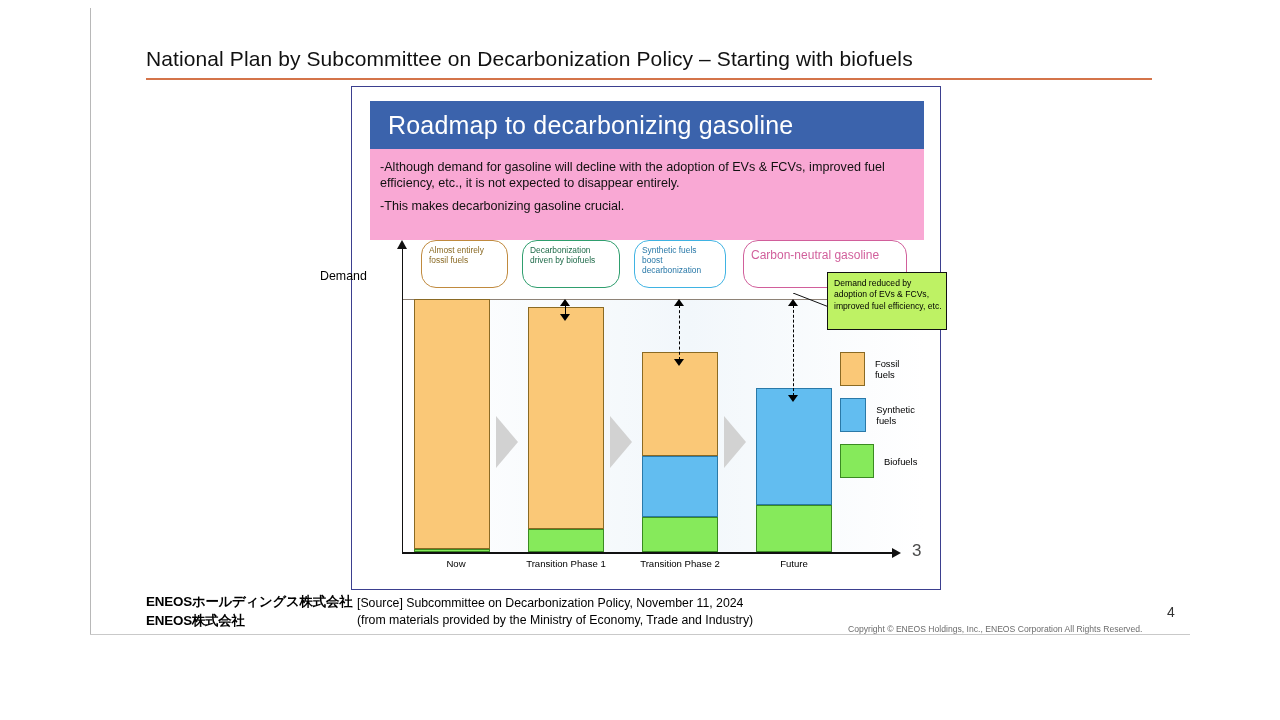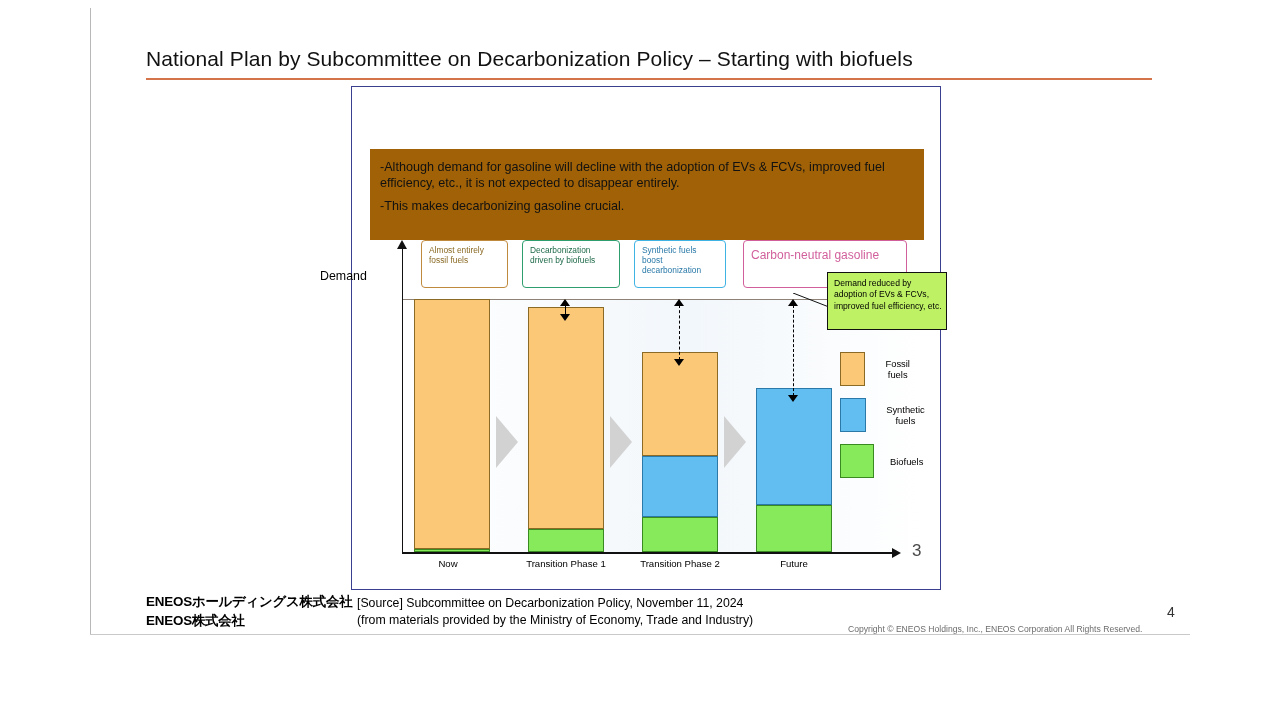--- a/index.html
+++ b/index.html
@@ -77,21 +77,21 @@
     color: #ffffff;
     font-size: 25px;
     letter-spacing: .2px;
   }
 
   
   #bullets {
     position: absolute;
     left: 18px; top: 62px;
     width: 554px; height: 91px;
-    background: #a16207;
+    background: #f9a8d4;
     box-sizing: border-box;
     padding: 10px 14px 0 10px;
   }
   .bullet {
     font-size: 12.6px;
     line-height: 16px;
     color: #111;
     margin-bottom: 7px;
   }
 
@@ -108,21 +108,21 @@
     left: 32px; top: 59px;
     width: 522px; height: 254px;
     background: linear-gradient(to right,#ffffff 0%,#f2f7fb 55%,#ffffff 100%);
   }
 
   
   .phase-box {
     position: absolute;
     top: 0px;
     height: 48px;
-    border-radius: 4px;
+    border-radius: 15px;
     border-width: 1.4px;
     border-style: solid;
     background: #ffffff;
     box-sizing: border-box;
     padding: 4px 6px 0 7px;
     font-size: 8.4px;
     line-height: 10.2px;
   }
 
   
@@ -227,22 +227,21 @@
     left: 423px; top: 53px;
     width: 36px; height: 14px;
   }
 
   
   #legend { position: absolute; left: 470px; top: 112px; }
   .legend-row {
     position: absolute;
     display: flex;
     align-items: center;
-    gap: 16px;
-    text-align: center;
+    gap: 10px;
   }
   .legend-swatch {
     width: 34px; height: 34px;
     box-sizing: border-box;
   }
   .legend-swatch.fossil { background: #fac877; border: 1px solid #8a6a24; }
   .legend-swatch.synth  { background: #62bdf0; border: 1px solid #2a79a8; }
   .legend-swatch.bio    { background: #86ea5b; border: 1px solid #3a8a22; }
   .legend-label { font-size: 9.4px; line-height: 11px; }
 
@@ -298,20 +297,23 @@
 <div id="page-root">
 
   <div class="left-rule"></div>
   <div class="bottom-rule"></div>
 
   <div id="slide-title">National Plan by Subcommittee on Decarbonization Policy – Starting with biofuels</div>
   <div id="title-underline"></div>
 
   <div id="slide-box">
 
+    <div id="banner">
+      <span id="banner-title">Roadmap to decarbonizing gasoline</span>
+    </div>
 
     <div id="bullets">
       <div class="bullet">-Although demand for gasoline will decline with the adoption of EVs &amp; FCVs, improved fuel efficiency, etc., it is not expected to disappear entirely.</div>
       <div class="bullet">-This makes decarbonizing gasoline crucial.</div>
     </div>
 
     <div id="chart-panel">
 
       <div id="plot-bg"></div>
 
@@ -391,21 +393,21 @@
         <div class="legend-row" style="top:46px;">
           <span class="legend-swatch synth"></span>
           <span class="legend-label">Synthetic fuels</span>
         </div>
         <div class="legend-row" style="top:92px;">
           <span class="legend-swatch bio"></span>
           <span class="legend-label">Biofuels</span>
         </div>
       </div>
 
-      <div class="xtick" style="left:40px; width:76px;">Now</div>
+      <div class="xtick" style="left:48px; width:76px;">Now</div>
       <div class="xtick" style="left:143px; width:106px;">Transition Phase 1</div>
       <div class="xtick" style="left:257px; width:106px;">Transition Phase 2</div>
       <div class="xtick" style="left:386px; width:76px;">Future</div>
 
     </div>
 
     <div id="slide-pageno">3</div>
   </div>
 
   <div id="logo-block">

